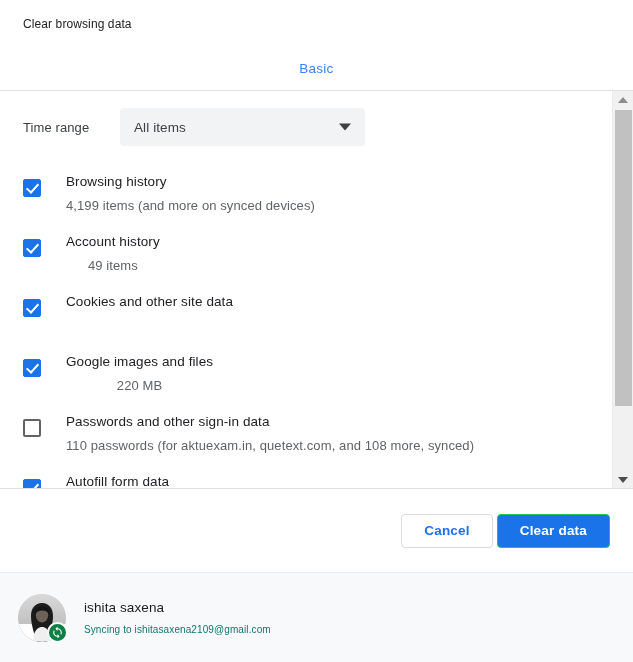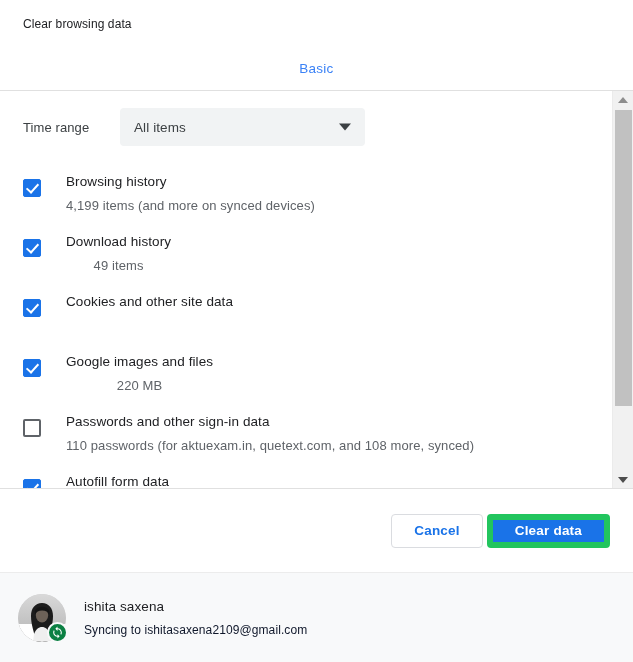--- a/index.html
+++ b/index.html
@@ -243,21 +243,21 @@
   }
   .btn-secondary {
     background: #ffffff;
     color: #1a73e8;
     border: 1px solid #dadce0;
     padding: 0 22px;
   }
   .btn-primary {
     background: #1a73e8;
     color: #ffffff;
-    border: 6px solid #22c55e;
+    border: 1px solid #22c55e;
     padding: 0 22px;
   }
 
   
   .footer {
     flex: 1 1 auto;
     background: #f8f9fa;
     border-top: 1px solid #ececec;
     display: flex;
     align-items: center;
@@ -292,22 +292,22 @@
     align-items: center;
     justify-content: center;
   }
   .acct-text { display: flex; flex-direction: column; gap: 9px; }
   .acct-name {
     font-size: 13.5px;
     color: #202124;
     letter-spacing: 0.1px;
   }
   .acct-sub {
-    font-size: 12px;
-    color: #0f172a;
+    font-size: 10px;
+    color: #0f766e;
     letter-spacing: 0.1px;
   }
 </style>
 </head>
 <body>
 
 <div class="dialog">
 
   <div class="header">
     <div class="header-title">Clear browsing data</div>
@@ -336,21 +336,21 @@
           <span class="cb-box checked"></span>
           <span class="cb-text">
             <span class="cb-title" style="display:block">Browsing history</span>
             <span class="cb-sub" style="display:block">4,199 items (and more on synced devices)</span>
           </span>
         </div>
 
         <div class="cb-row">
           <span class="cb-box checked"></span>
           <span class="cb-text">
-            <span class="cb-title" style="display:block">Download history</span>
+            <span class="cb-title" style="display:block">Account history</span>
             <span class="cb-sub" style="display:block">49 items</span>
           </span>
         </div>
 
         <div class="cb-row">
           <span class="cb-box checked"></span>
           <span class="cb-text">
             <span class="cb-title" style="display:block">Cookies and other site data</span>
           </span>
         </div>

